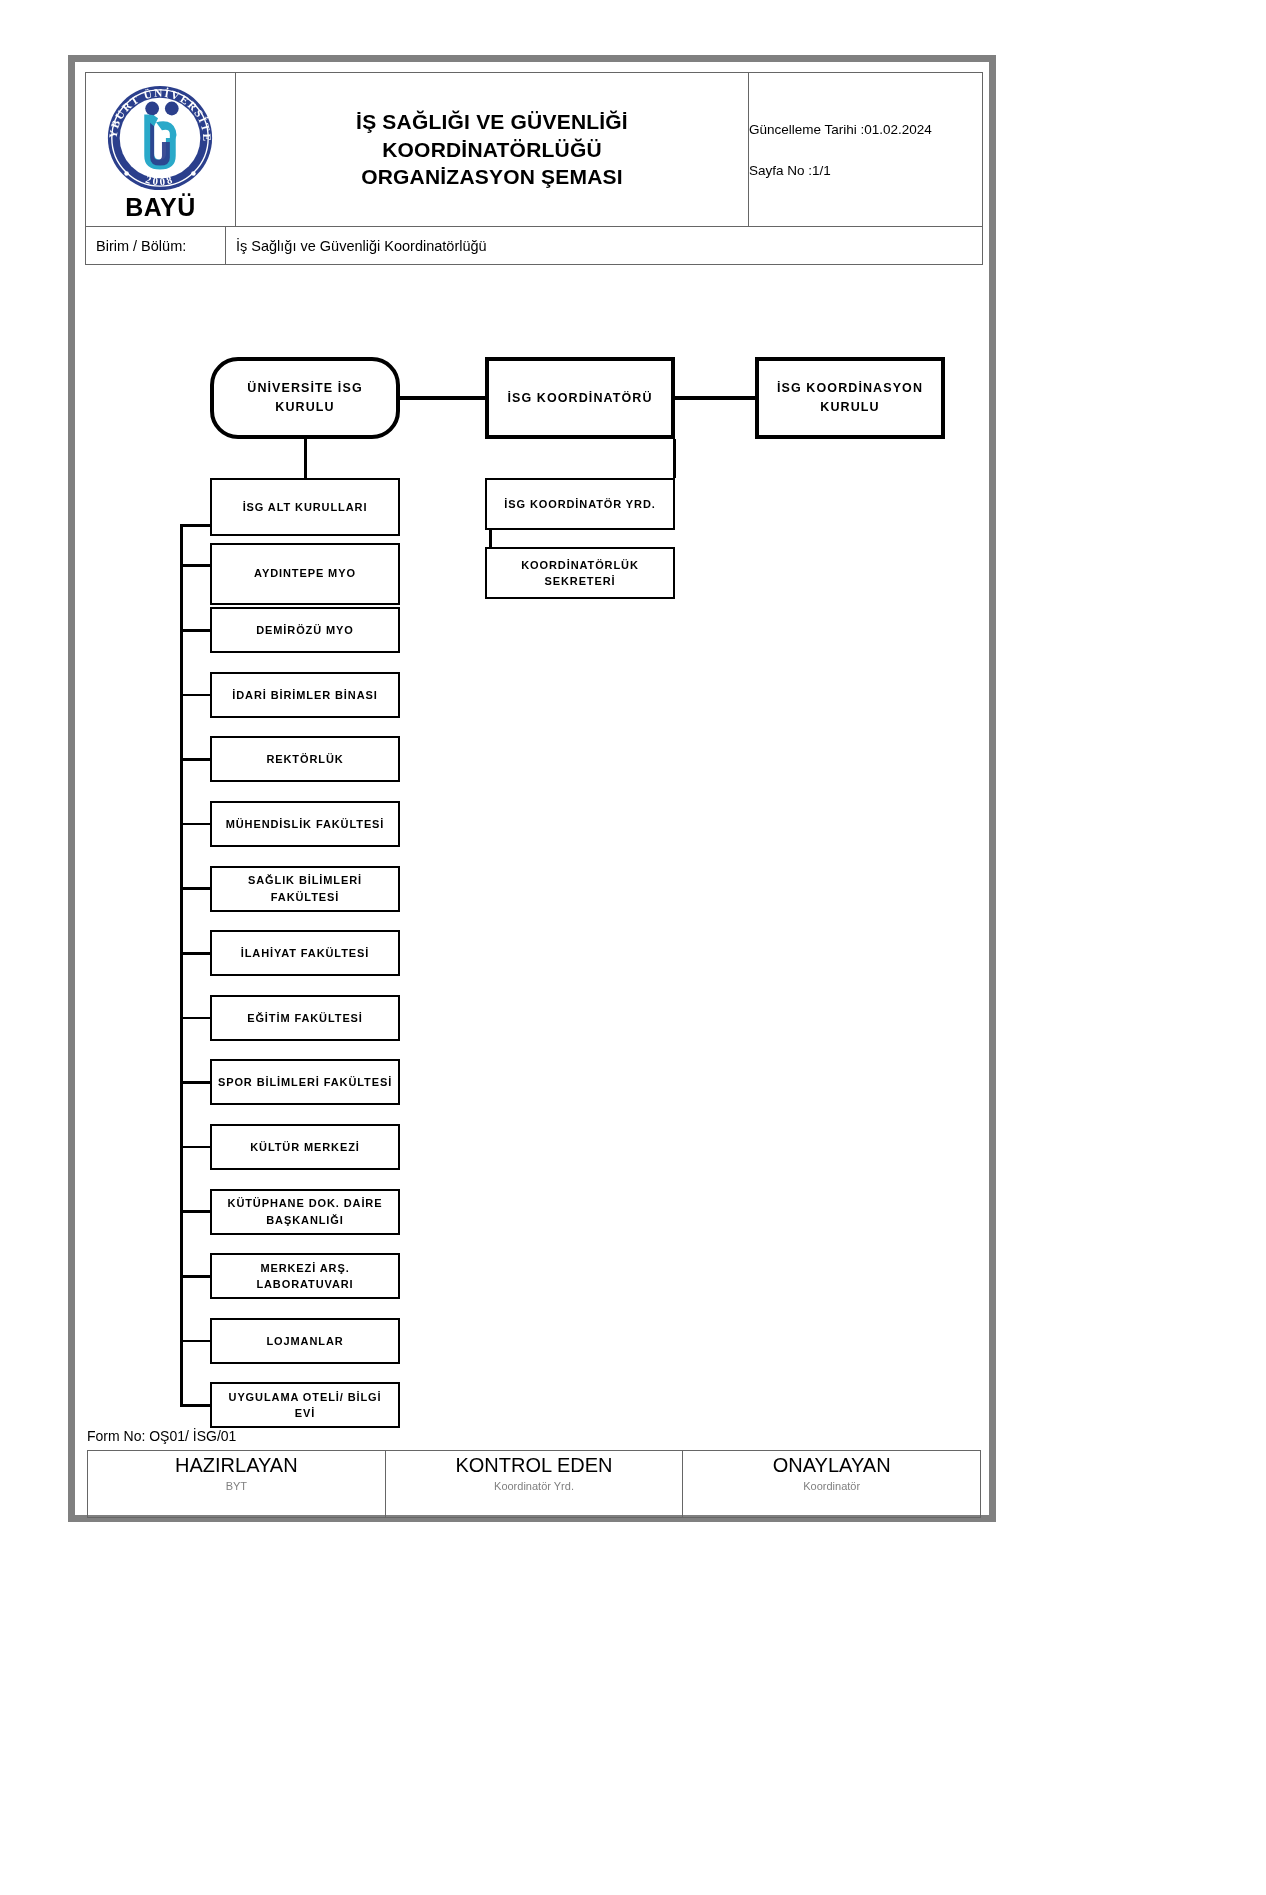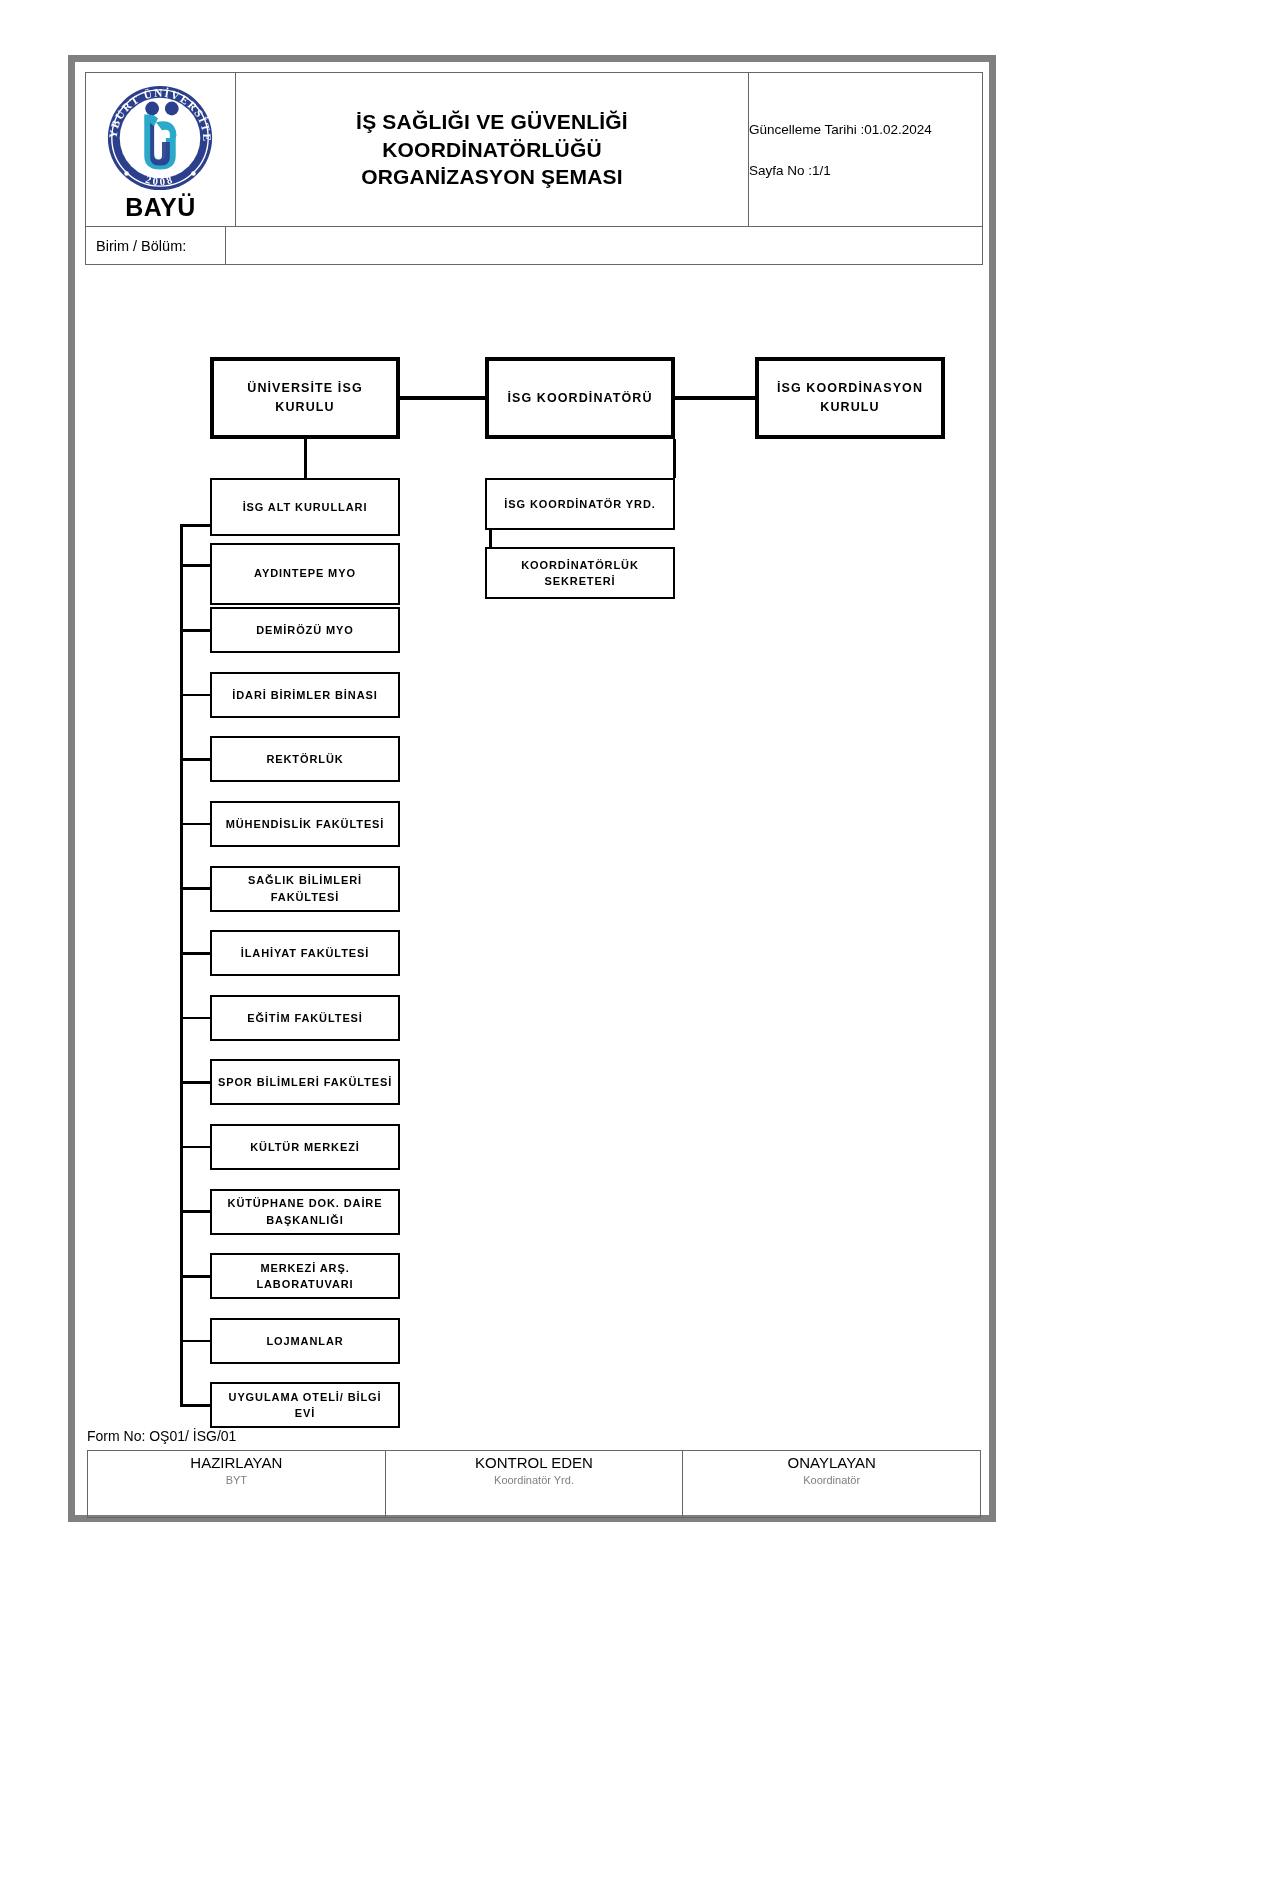--- a/index.html
+++ b/index.html
@@ -126,21 +126,21 @@
     display:flex;
   }
   .sigcell{
     flex:1;
     border-right:1px solid #666;
     box-sizing:border-box;
     display:flex;flex-direction:column;align-items:center;
     padding-top:3px;
   }
   .sigcell:last-child{border-right:none;}
-  .sig-role{font-size:15px;color:#000;}
+  .sig-role{font-size:20px;color:#000;}
   .sig-name{font-size:11px;color:#808080;margin-top:3px;}
 </style>
 </head>
 <body>
 
 <div class="page">
   <div class="sheet">
 
     <div class="hdr">
 
@@ -186,24 +186,25 @@
       </div>
 
       <div class="hdr-meta">
         <div>Güncelleme Tarihi :01.02.2024</div>
         <div>Sayfa No :1/1</div>
       </div>
     </div>
 
     <div class="birim">
       <div class="birim-label">Birim / Bölüm:</div>
+      <div class="birim-value">İş Sağlığı ve Güvenliği Koordinatörlüğü</div>
     </div>
 
     <div class="chart">
-        <div class="node top" style="left: 135px; top: 90px; width: 190px; height: 82px; padding: 6px 8px;">
+        <div class="node top" style="left: 135px; top: 90px; width: 190px; height: 82px; padding: 6px 8px; border-radius: 28px;">
           <span>ÜNİVERSİTE İSG KURULU</span>
         </div>
         <div class="node top" style="left: 410px; top: 90px; width: 190px; height: 82px; padding: 0px 8px;">
           <span>İSG KOORDİNATÖRÜ</span>
         </div>
         <div class="node top" style="left: 680px; top: 90px; width: 190px; height: 82px; padding: 0px 8px;">
           <span>İSG KOORDİNASYON KURULU</span>
         </div>
         <div class="line" style="left: 325px; top: 129px; width: 85px; height: 4px;"></div>
         <div class="line" style="left: 600px; top: 129px; width: 80px; height: 4px;"></div>

